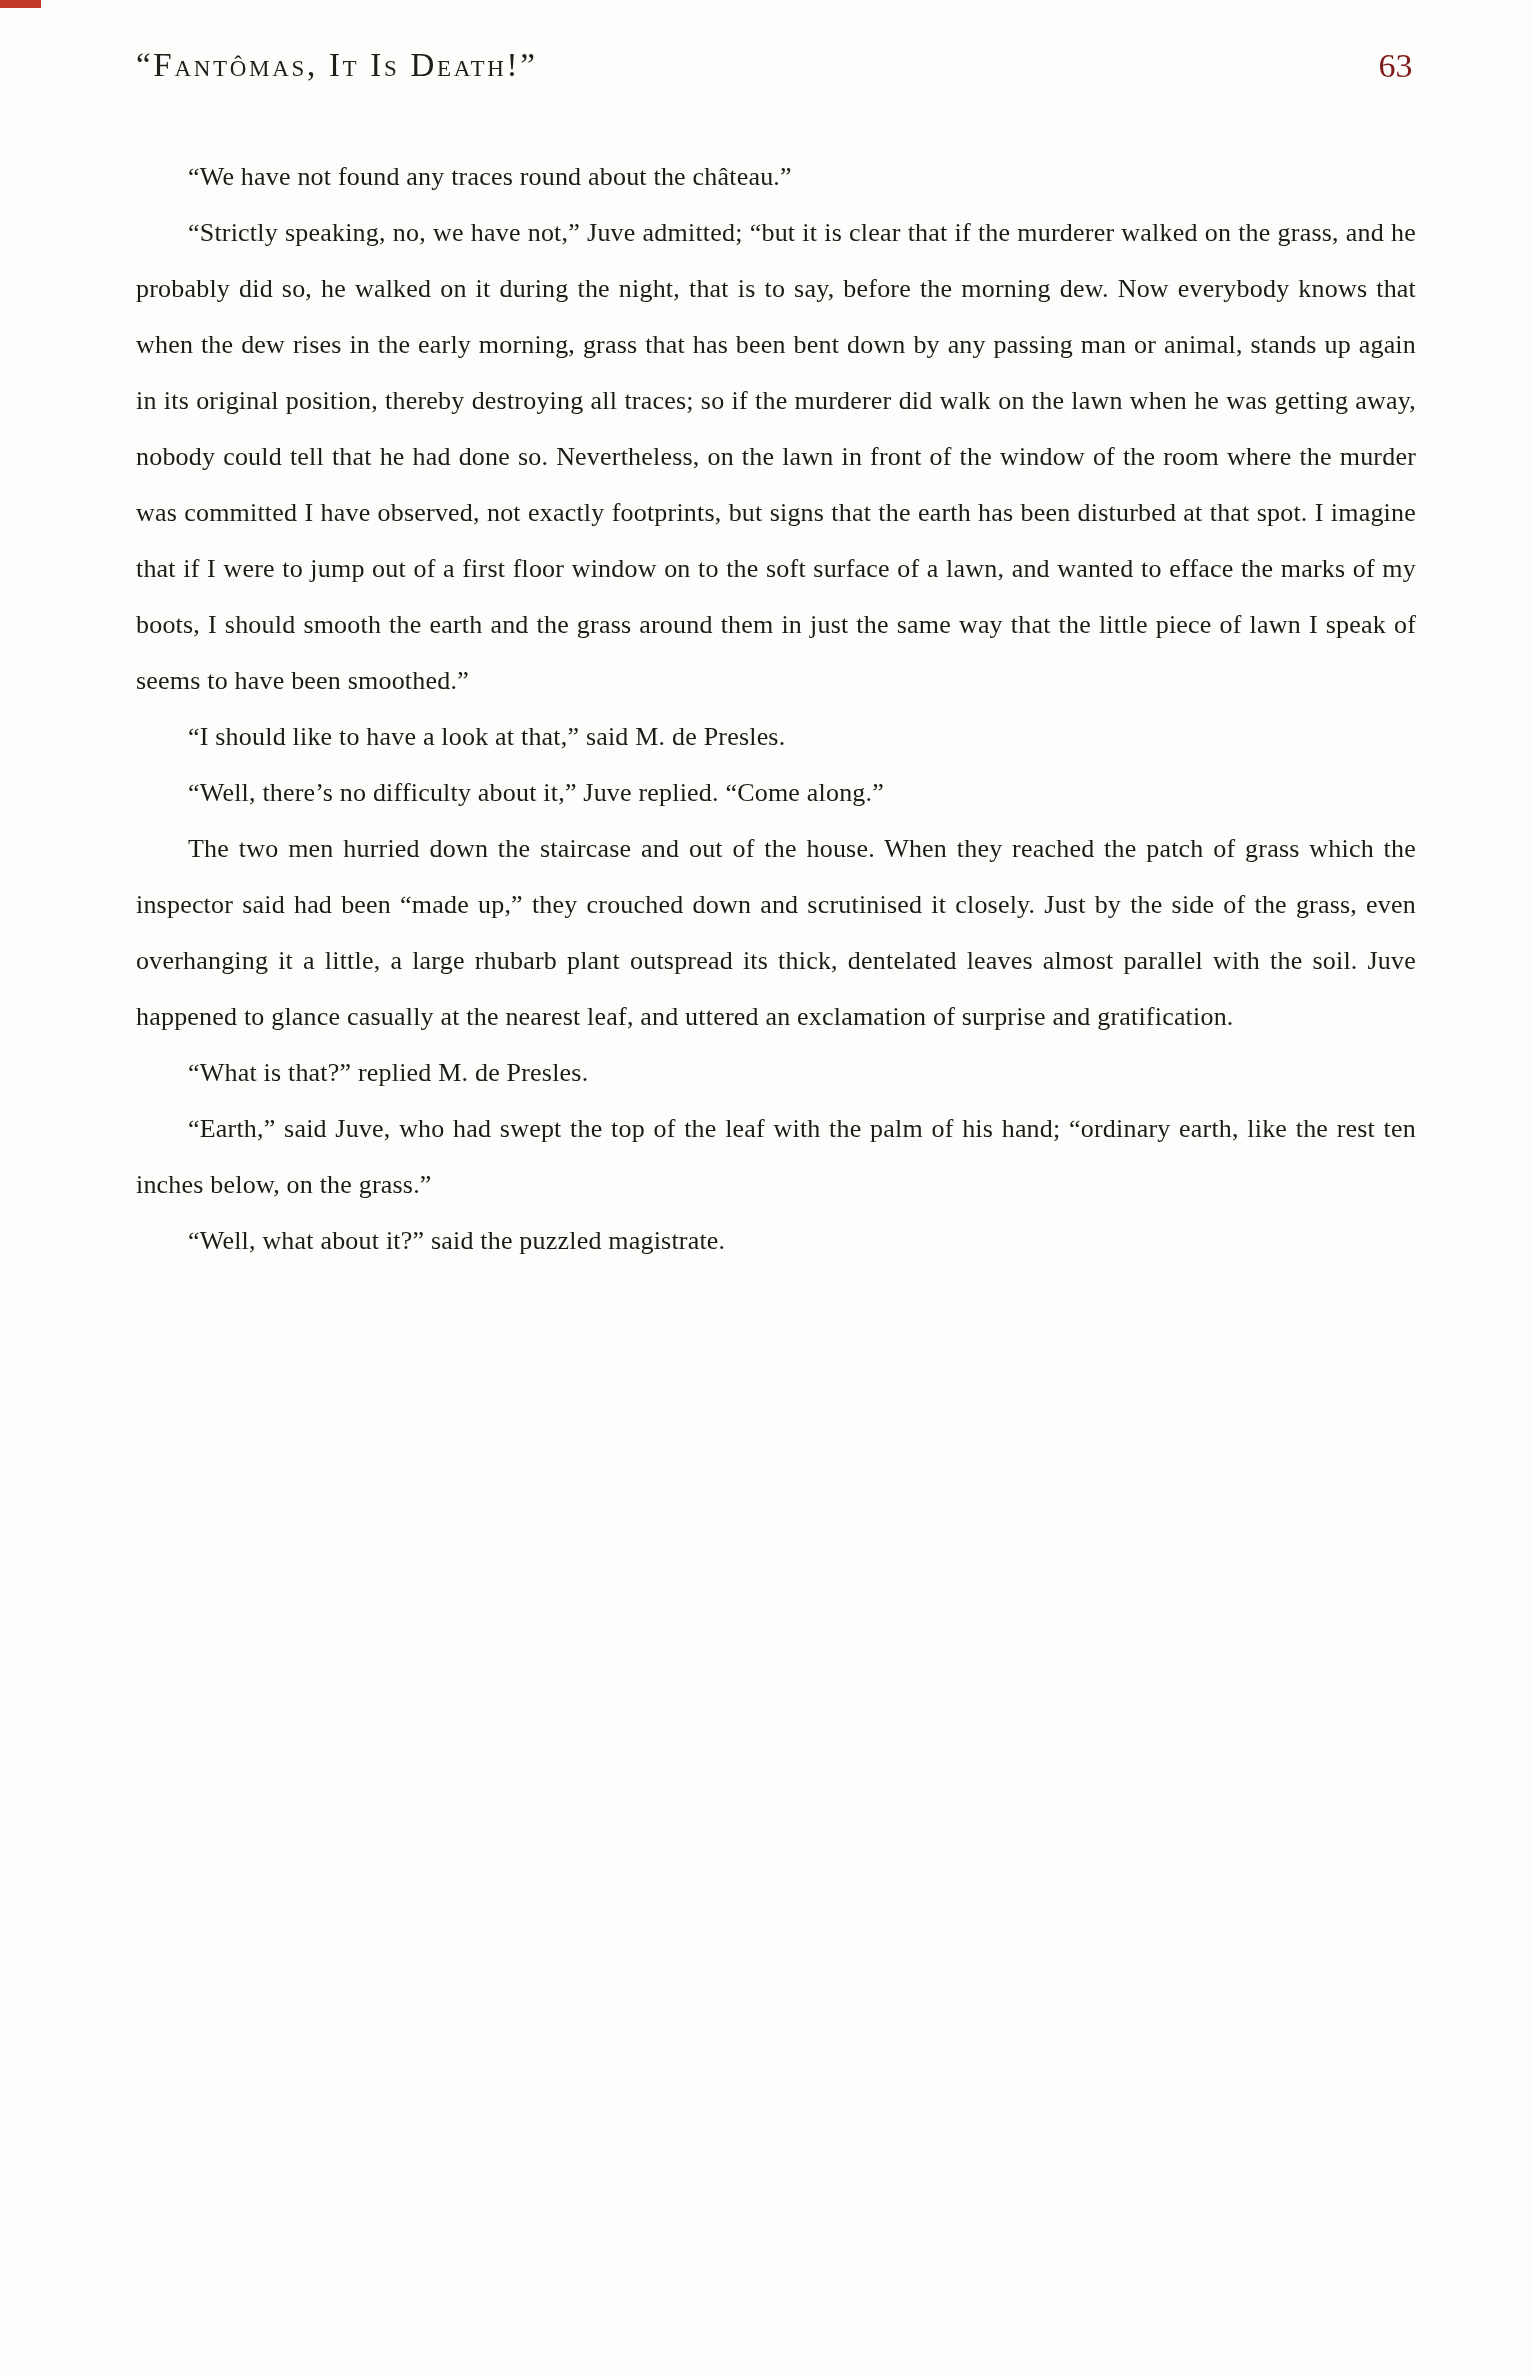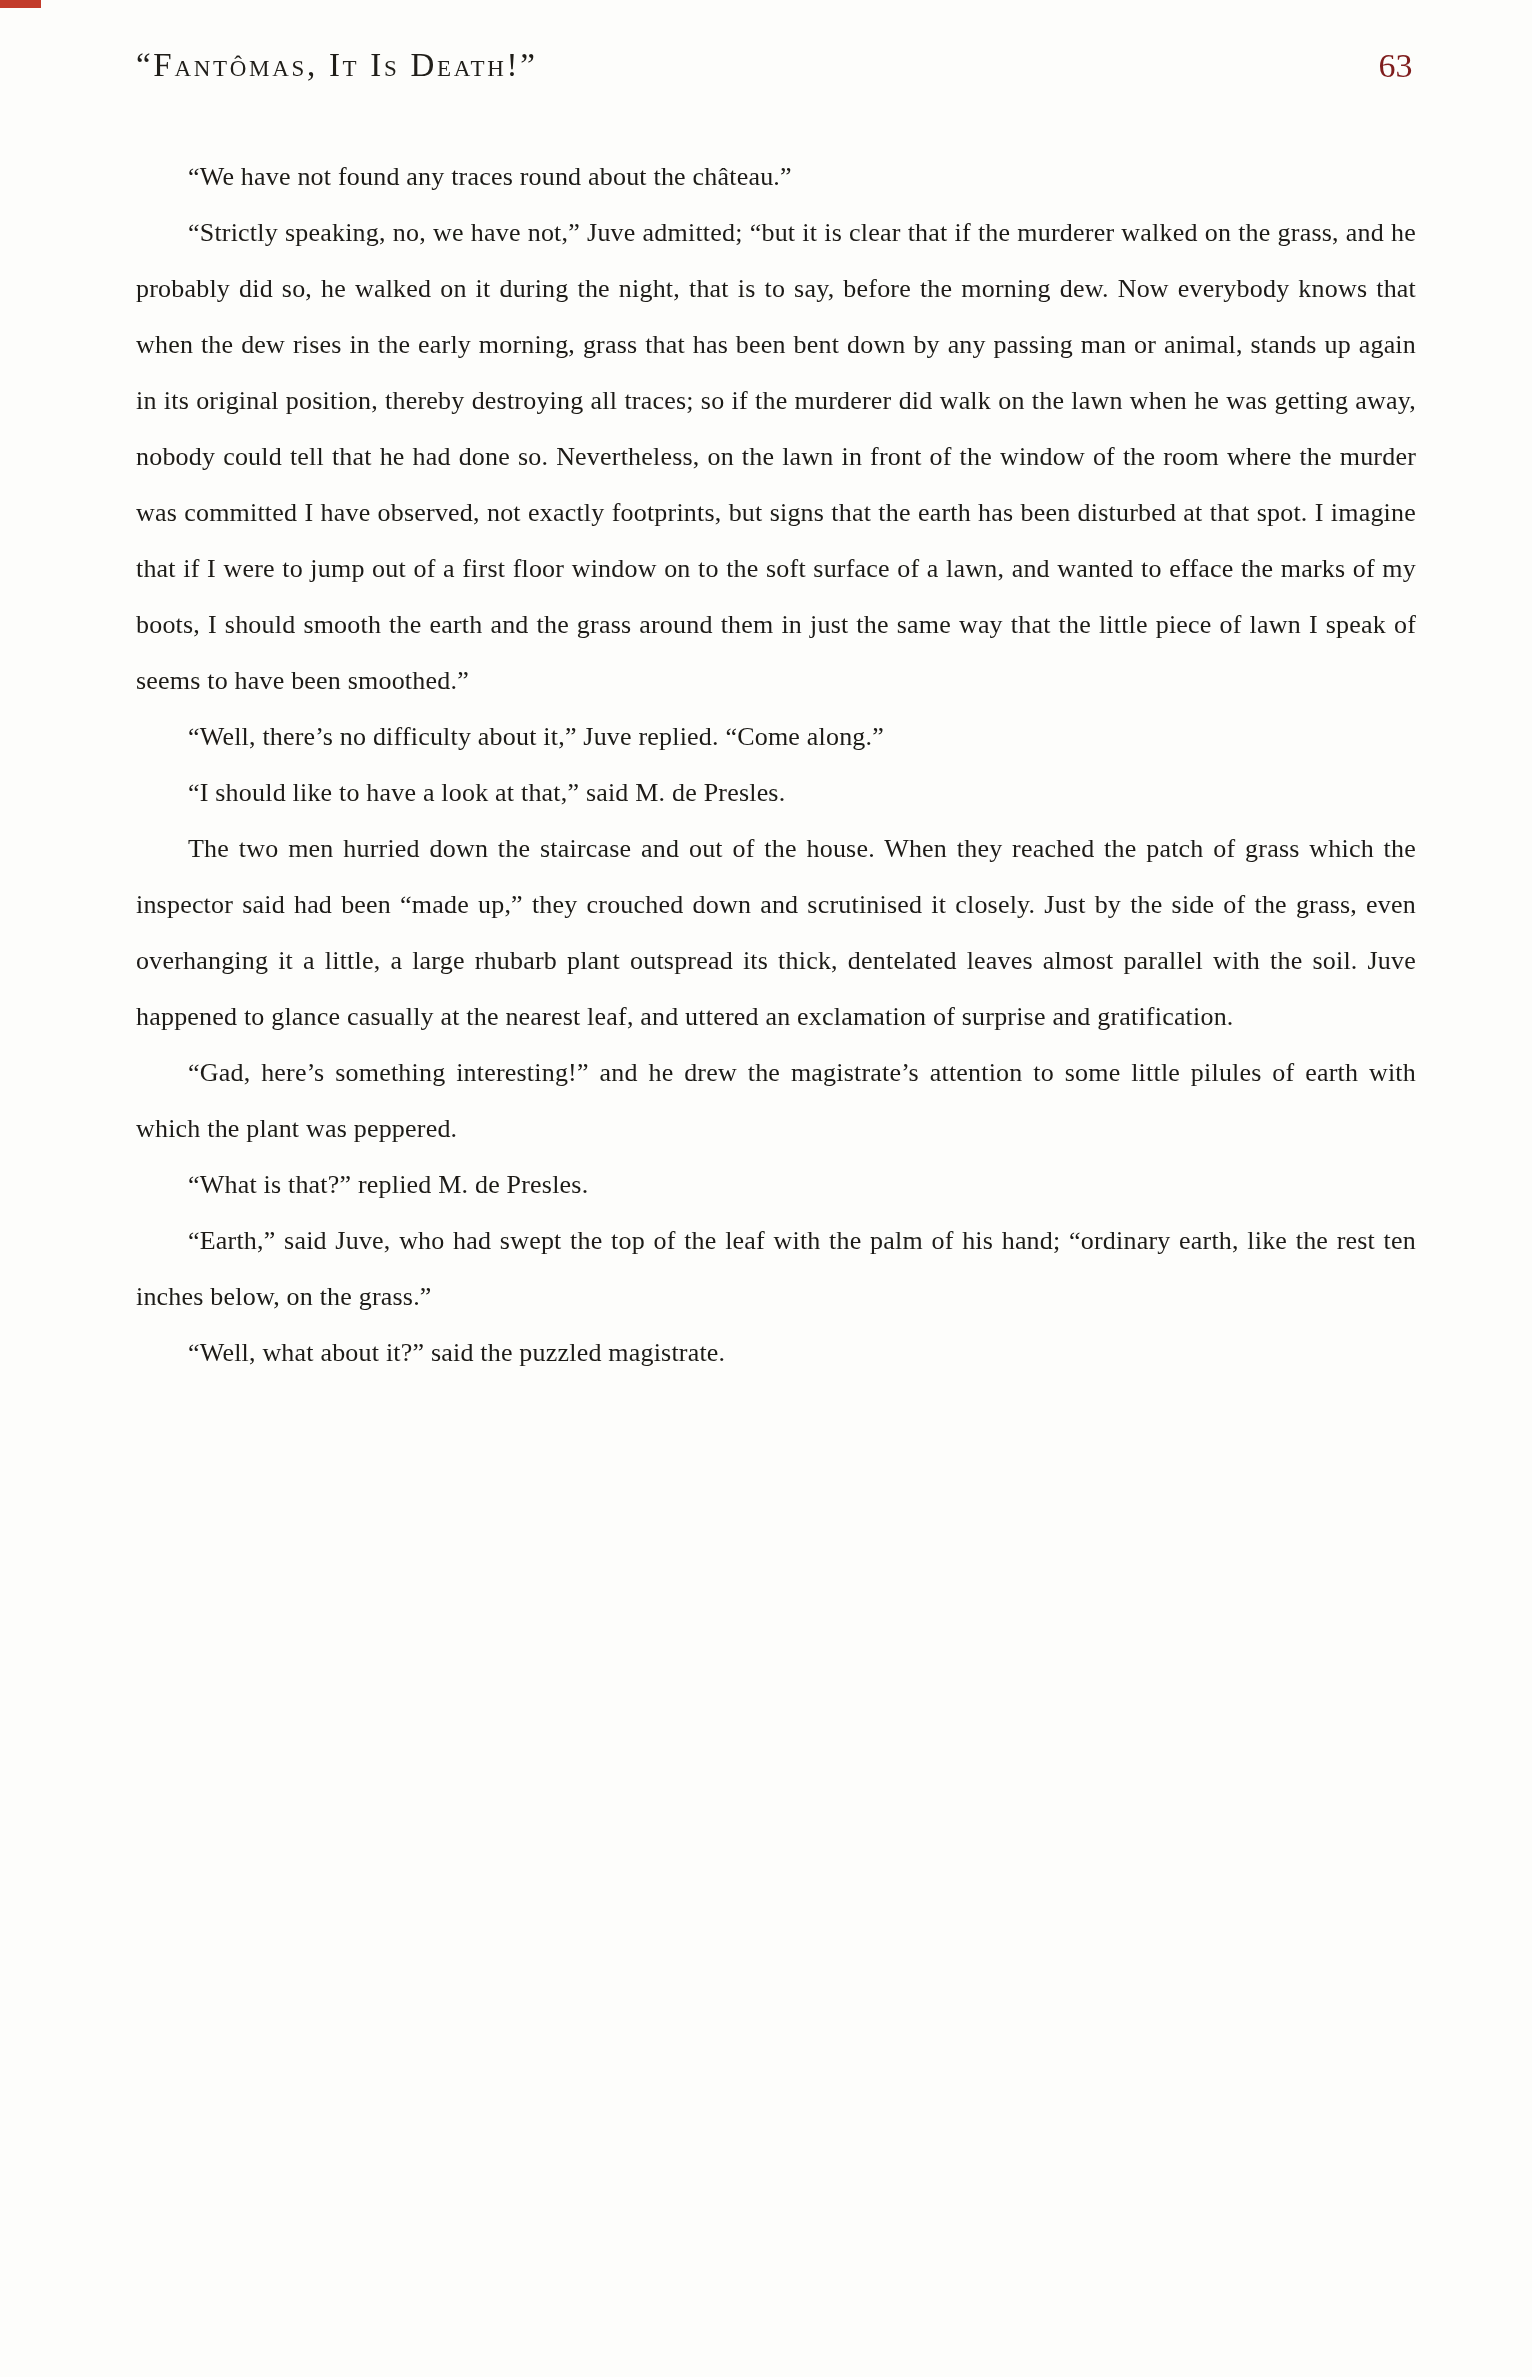--- a/index.html
+++ b/index.html
@@ -68,22 +68,21 @@
   <div class="scan-mark"></div>
 
   <header class="running-head">
     <span class="head-title">“Fantômas, It Is Death!”</span>
     <span class="page-number">63</span>
   </header>
 
   <main class="text-block">
       <p class="para">“We have not found any traces round about the château.”</p>
       <p class="para">“Strictly speaking, no, we have not,” Juve admitted; “but it is clear that if the murderer walked on the grass, and he probably did so, he walked on it during the night, that is to say, before the morning dew. Now everybody knows that when the dew rises in the early morning, grass that has been bent down by any passing man or animal, stands up again in its original position, thereby destroying all traces; so if the murderer did walk on the lawn when he was getting away, nobody could tell that he had done so. Nevertheless, on the lawn in front of the window of the room where the murder was committed I have observed, not exactly footprints, but signs that the earth has been disturbed at that spot. I imagine that if I were to jump out of a first floor window on to the soft surface of a lawn, and wanted to efface the marks of my boots, I should smooth the earth and the grass around them in just the same way that the little piece of lawn I speak of seems to have been smoothed.”</p>
+      <p class="para">“I should like to have a look at that,” said M. de Presles.</p>
       <p class="para">“Well, there’s no difficulty about it,” Juve replied. “Come along.”</p>
-      <p class="para">“I should like to have a look at that,” said M. de Presles.</p>
       <p class="para">The two men hurried down the staircase and out of the house. When they reached the patch of grass which the inspector said had been “made up,” they crouched down and scrutinised it closely. Just by the side of the grass, even overhanging it a little, a large rhubarb plant outspread its thick, dentelated leaves almost parallel with the soil. Juve happened to glance casually at the nearest leaf, and uttered an exclamation of surprise and gratification.</p>
-      <p class="para">“Gad, here’s something interesting!” and he drew the magistrate’s attention to some little pilules of earth with which the plant was peppered.</p>
       <p class="para">“What is that?” replied M. de Presles.</p>
       <p class="para">“Earth,” said Juve, who had swept the top of the leaf with the palm of his hand; “ordinary earth, like the rest ten inches below, on the grass.”</p>
       <p class="para">“Well, what about it?” said the puzzled magistrate.</p>
     </main>
 </div>
 
 
 </body></html>

